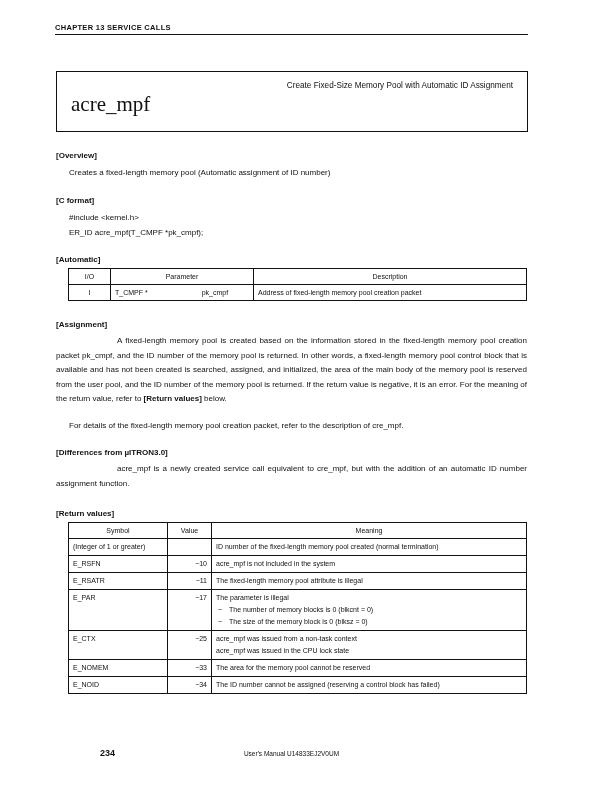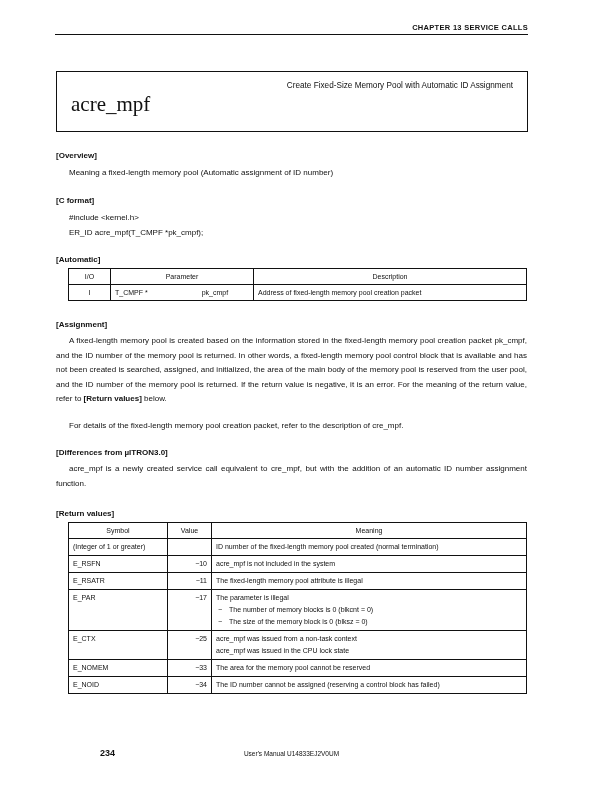--- a/index.html
+++ b/index.html
@@ -1,28 +1,28 @@
 <!DOCTYPE html>
 <html><head>
 <meta charset="utf-8">
 <style>
   html, body { margin:0; padding:0; background:#ffffff; }
   body { width:612px; height:792px; position:relative; overflow:hidden;
          font-family:"Liberation Sans", sans-serif; color:#111; }
   .abs { position:absolute; }
-  .running-head { left:55px; top:23px; width:473px; text-align:right;
+  .running-head { left:55px; top:23px; width:473px; text-align:left;
                   font-size:7.5px; font-weight:bold; letter-spacing:0.3px; }
   .head-rule { left:55px; top:34px; width:473px; height:0; border-top:1px solid #111; }
   .title-box { left:56px; top:71px; width:470px; height:59px; border:1px solid #111; }
   .title-name { position:absolute; left:14px; top:20px; font-size:21px;font-family:Liberation Serif, serif; }
   .title-desc { position:absolute; right:14px; top:9px; font-size:8.2px; }
   .sec-head { font-size:8px; font-weight:bold; left:56px; }
   .indent-line { left:69px; font-size:8px; }
   .justify { left:56px; width:471px; text-align:justify; font-size:8px; line-height:14.6px; }
-  .justify .first { padding-left:13px; }
+  .justify .first { padding-left:13px;margin-left:48px; }
   table { border-collapse:collapse; position:absolute; font-size:7px; }
   td, th { border:1px solid #111; padding:0 4px; font-weight:normal; vertical-align:top; }
   th { text-align:center; }
   .pt td, .pt th { height:15px; line-height:15px; }
   .rt th { height:15px; line-height:15px; }
   .rt td { line-height:12px; padding-top:2px; padding-bottom:2px; }
   .num { text-align:right; }
   .dash { padding-left:2px; }
   .dash span.d { display:inline-block; width:11px; }
   .foot-page { left:56px; top:748px; font-size:9px; font-weight:bold;margin-left:44px; }
@@ -35,21 +35,21 @@
 
 <div class="abs running-head">CHAPTER 13  SERVICE CALLS</div>
 <div class="abs head-rule"></div>
 
 <div class="abs title-box">
   <div class="title-name">acre_mpf</div>
   <div class="title-desc">Create Fixed-Size Memory Pool with Automatic ID Assignment</div>
 </div>
 
 <div class="abs sec-head" style="top:151px;">[Overview]</div>
-<div class="abs indent-line" style="top:168px;">Meaning a fixed-length memory pool (Automatic assignment of ID number)</div>
+<div class="abs indent-line" style="top:168px;">Creates a fixed-length memory pool (Automatic assignment of ID number)</div>
 
 <div class="abs sec-head" style="top:196px;">[C format]</div>
 <div class="abs indent-line" style="top:213px;">#include &lt;kernel.h&gt;</div>
 <div class="abs indent-line" style="top:228px;">ER_ID acre_mpf(T_CMPF *pk_cmpf);</div>
 
 <div class="abs sec-head" style="top:255px;">[Automatic]</div>
 <table class="pt" style="left:68px; top:268px; width:459px;">
   <tbody>
       <tr>
     <th style="width:33px;">I/O</th>

